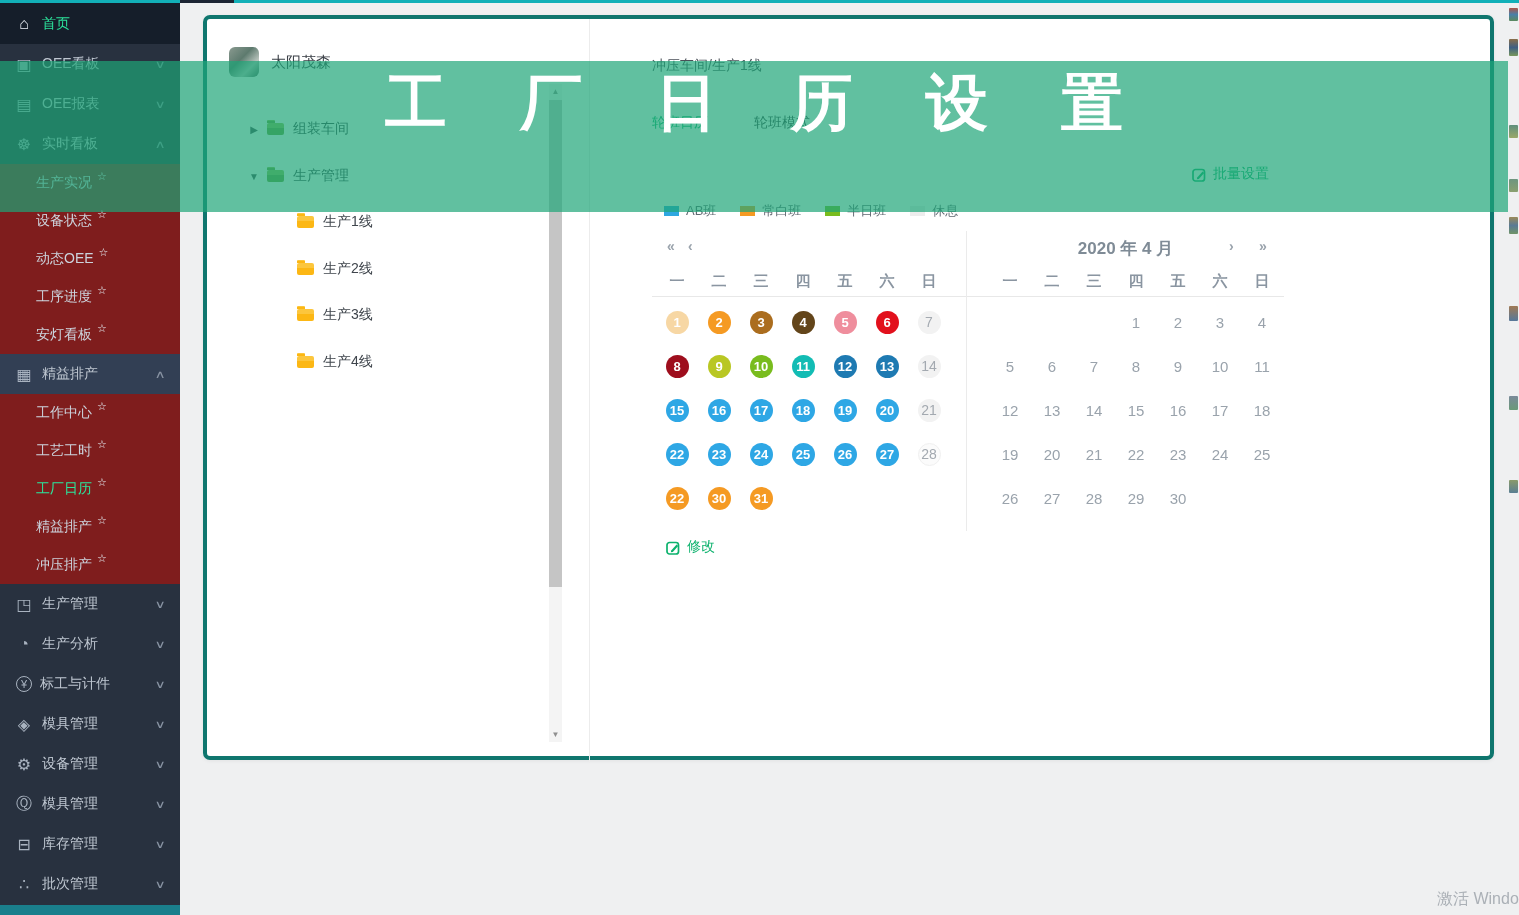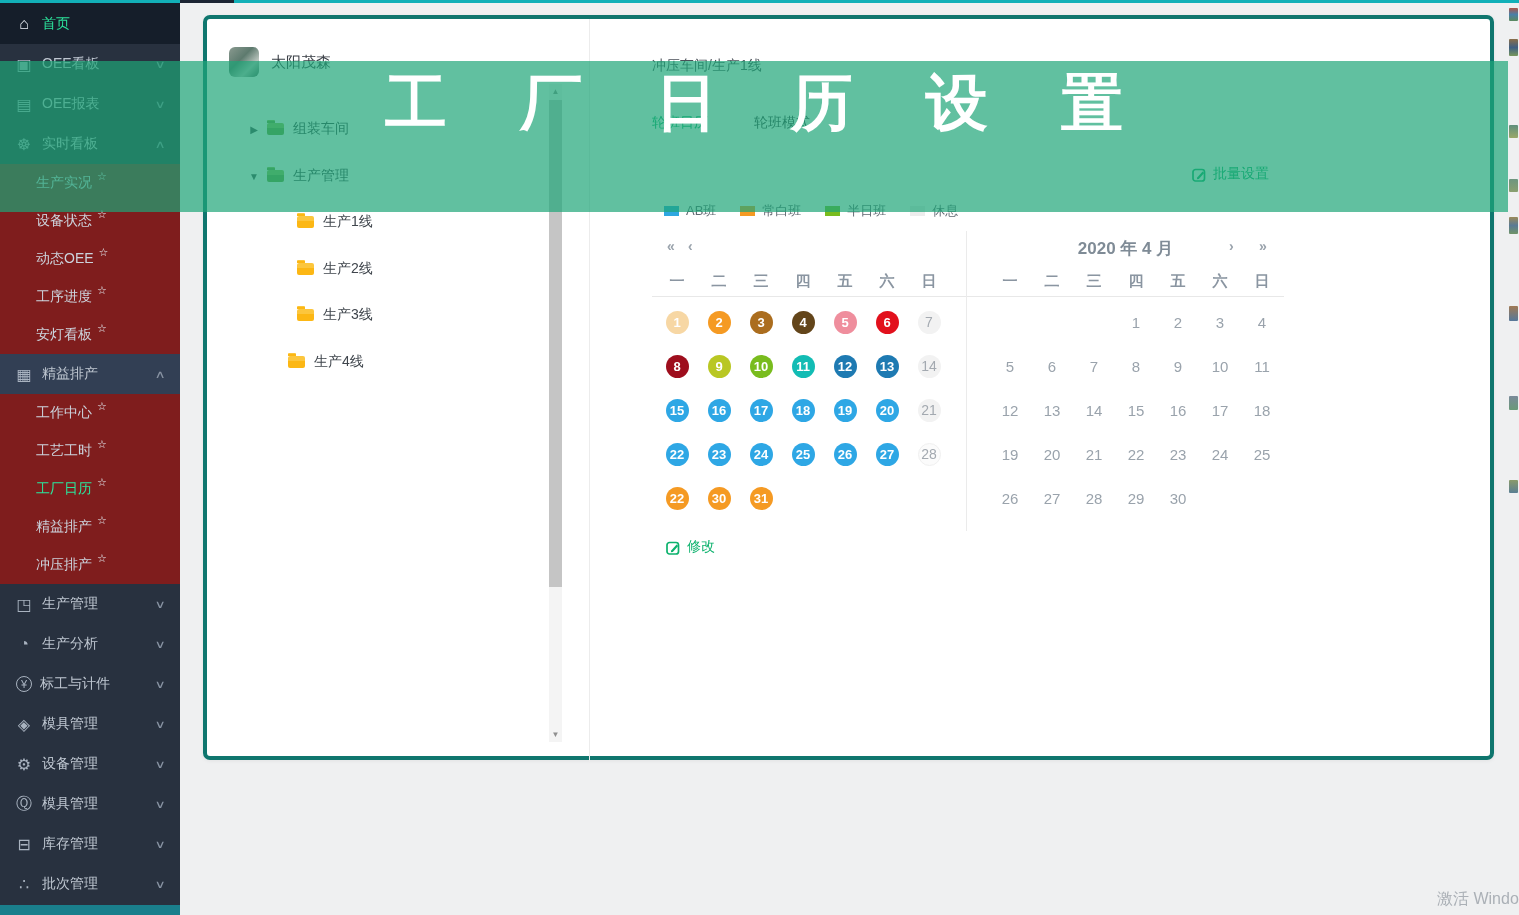--- a/index.html
+++ b/index.html
@@ -247,21 +247,21 @@
         <span class="tree-label">生产1线</span>
       </div>
       <div class="tree-row" style="left: 90px; top: 237.5px;">
         <span class="folder yellow"></span>
         <span class="tree-label">生产2线</span>
       </div>
       <div class="tree-row" style="left: 90px; top: 284px;">
         <span class="folder yellow"></span>
         <span class="tree-label">生产3线</span>
       </div>
-      <div class="tree-row" style="left: 81px; top: 330.5px;">
+      <div class="tree-row" style="left: 90px; top: 330.5px;">
         <span class="folder yellow"></span>
         <span class="tree-label">生产4线</span>
       </div>
     </div>
 
   <div class="tree-scroll">
     <span class="arr up">▲</span>
     <span class="tree-thumb"></span>
     <span class="arr down">▼</span>
   </div>

